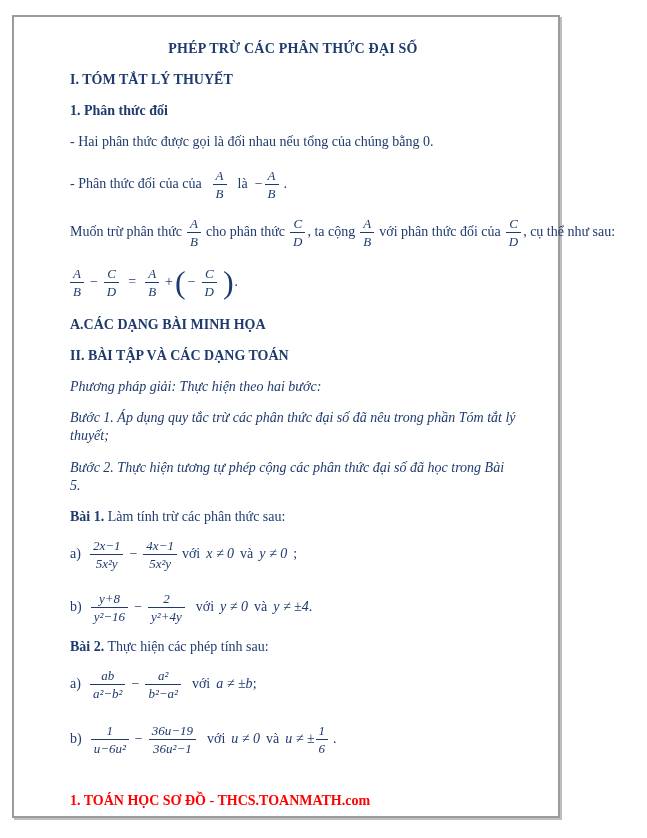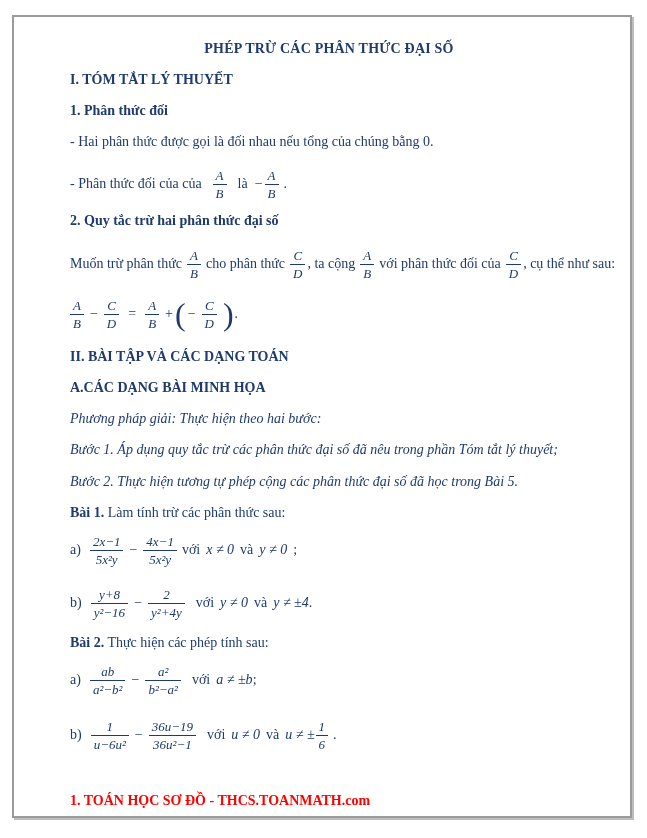--- a/index.html
+++ b/index.html
@@ -2,21 +2,21 @@
 <html><head>
 <meta charset="utf-8">
 <style>
   html,body{margin:0;padding:0;}
   body{
     width:647px;height:838px;position:relative;background:#ffffff;
     font-family:"Liberation Serif",serif;
     -webkit-font-smoothing:antialiased;
   }
   .page{
-    position:absolute;left:12px;top:15px;width:620px;height:803px;
+    position:absolute;left:12px;top:15px;width:548px;height:803px;
     box-sizing:border-box;background:#ffffff;
     border:2px solid #9b9b9b;
     box-shadow:2px 2px 0 rgba(110,110,110,.45);
   }
   .content{
     box-sizing:border-box;height:100%;
     padding:23px 42px 0 56px;
     color:#1e3a6e;font-size:14px;line-height:18px;
   }
   .doc-title{
@@ -77,21 +77,20 @@
         </span>
       <span class="t sp-l sp-r">là</span>
       <span class="t math op">−</span>
       <span class="frac" style="margin-left:1px">
           <span class="num">A</span>
           <span class="den">B</span>
         </span>
       <span class="t">.</span>
     </div>
 
-    <p class="line bold mb14">2. Quy tắc trừ hai phân thức đại số</p>
 
     <div class="fl">
       <span class="t">Muốn trừ phân thức</span>
       <span class="frac">
           <span class="num">A</span>
           <span class="den">B</span>
         </span>
       <span class="t">cho phân thức</span>
       <span class="frac">
           <span class="num">C</span>
@@ -129,23 +128,23 @@
       <span class="paren">(</span>
       <span class="t op">−</span>
       <span class="frac">
           <span class="num">C</span>
           <span class="den">D</span>
         </span>
       <span class="paren">)</span>
       <span class="t">.</span>
     </div>
 
+    <p class="line bold">A.CÁC DẠNG BÀI MINH HỌA</p>
+
     <p class="line bold">II. BÀI TẬP VÀ CÁC DẠNG TOÁN</p>
-
-    <p class="line bold">A.CÁC DẠNG BÀI MINH HỌA</p>
 
 
     <p class="line italic">Phương pháp giải: Thực hiện theo hai bước:</p>
 
     <p class="line italic mb14">Bước 1. Áp dụng quy tắc trừ các phân thức đại số đã nêu trong phần Tóm tắt lý thuyết;</p>
 
     <p class="line italic">Bước 2. Thực hiện tương tự phép cộng các phân thức đại số đã học trong Bài 5.</p>
 
     <p class="line mb6"><span class="bold">Bài 1.</span> <span>Làm tính trừ các phân thức sau:</span></p>
 

